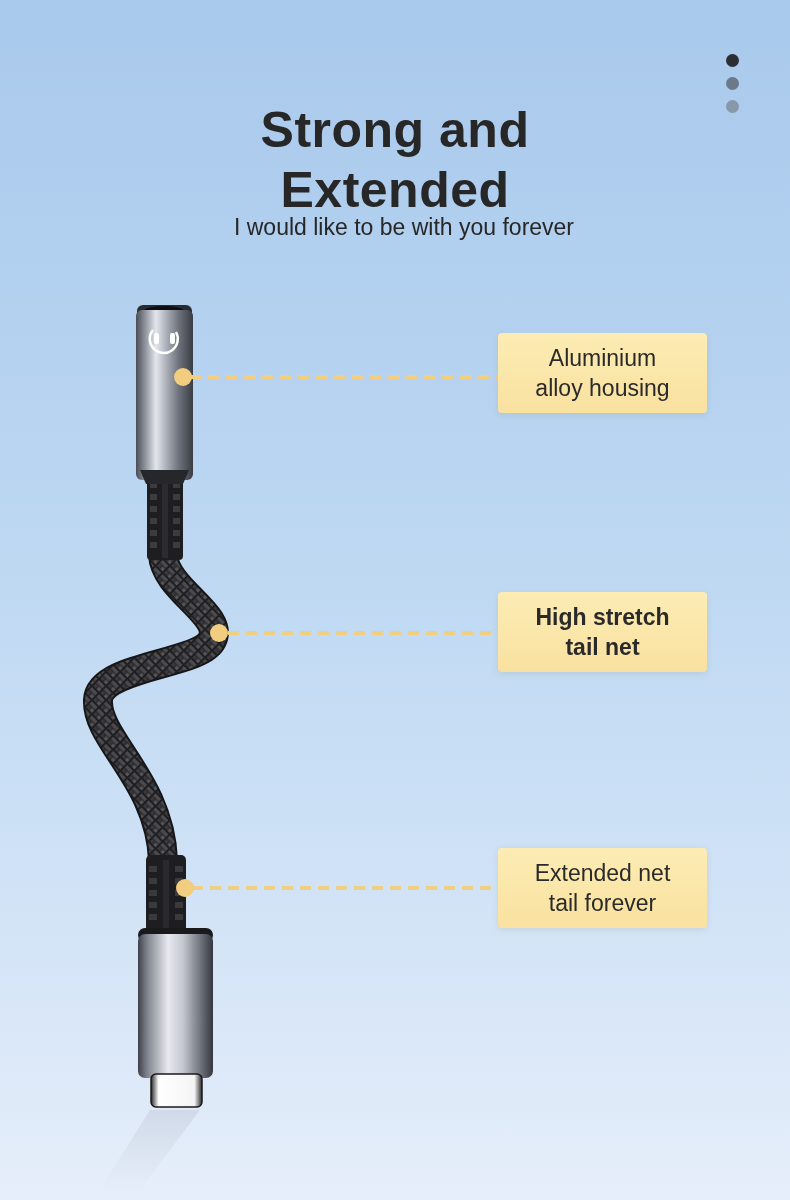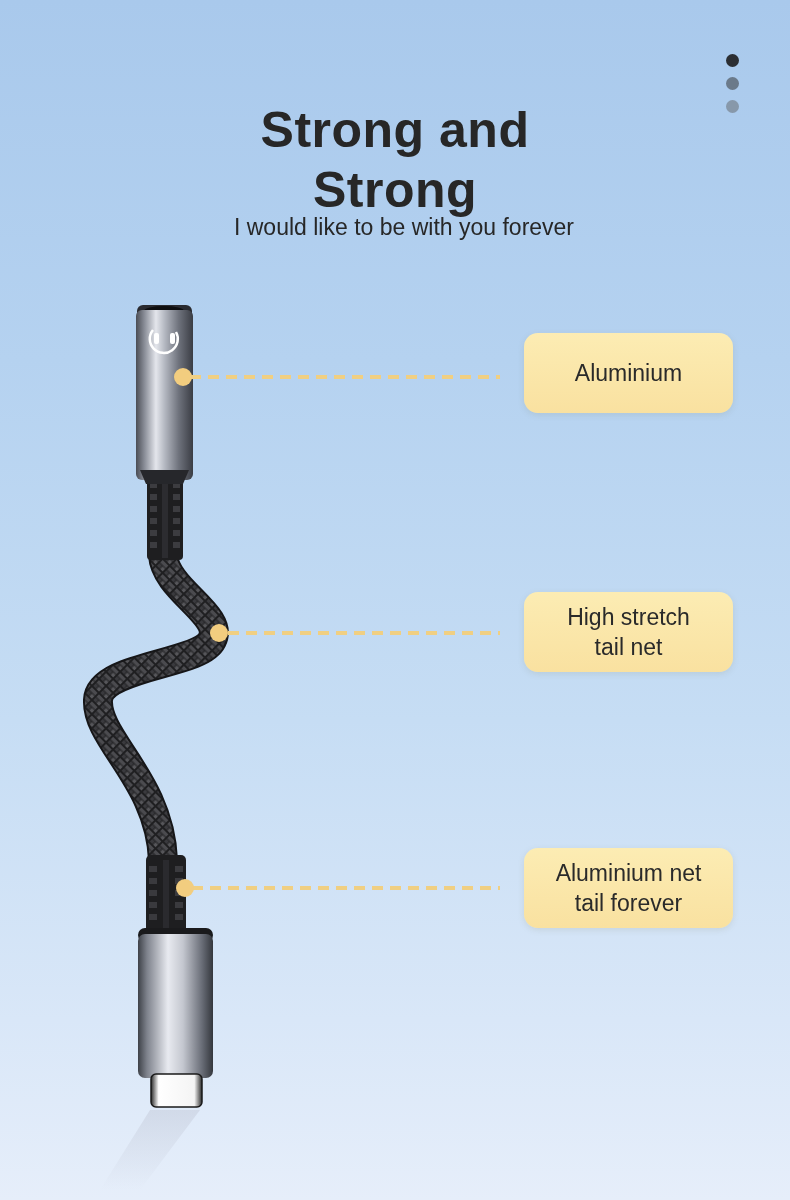--- a/index.html
+++ b/index.html
@@ -25,35 +25,35 @@
   .callout-line {
     position: absolute; height: 4px;
     background-image: linear-gradient(90deg, #f0cf82 60%, transparent 60%);
     background-size: 18px 4px; background-repeat: repeat-x;
   }
   .callout-dot {
     position: absolute; width: 18px; height: 18px; border-radius: 50%;
     background: #f2cd7f;
   }
   .callout-box {
-    position: absolute; left: 524px; width: 209px; height: 80px;
-    border-radius: 14px;
+    position: absolute; left: 498px; width: 209px; height: 80px;
+    border-radius: 4px;
     background: linear-gradient(180deg, #fcecb3 0%, #f9e1a0 100%);
     box-shadow: 0 2px 6px rgba(120,120,80,0.15);
     display: flex; flex-direction: column; align-items: center; justify-content: center;
     font-size: 23px; line-height: 30px; color: #2a2a2a; text-align: center;
   }
   svg.product { position: absolute; left: 0; top: 0; }
 </style>
 </head>
 <body>
 
 <div class="title">
   <span>Strong and</span>
-  <span>Strong</span>
+  <span>Extended</span>
 </div>
 <div class="subtitle">I would like to be with you forever</div>
 
 <div class="pager">
   <div class="dot" style="background:#2b2e33"></div>
   <div class="dot" style="background:#6b7a8a"></div>
   <div class="dot" style="background:#8798aa"></div>
 </div>
 
 <svg class="product" width="790" height="1200">
@@ -146,27 +146,28 @@
     <rect x="138" y="928" width="75" height="14" rx="7" fill="#1a1a1c"></rect>
     <rect x="138" y="934" width="75" height="144" rx="7" fill="url(#metal2)"></rect>
     <rect x="151" y="1074" width="51" height="33" rx="5" fill="url(#plug)" stroke="#1a1a1a" stroke-width="1.5"></rect>
   </g>
 </svg>
 
 <div class="callout-line" style="left:190px; top:375px; width:310px;"></div>
 <div class="callout-dot" style="left:174px; top:368px;"></div>
 <div class="callout-box" style="top:333px;">
   <span>Aluminium</span>
+  <span>alloy housing</span>
 </div>
 
 <div class="callout-line" style="left:228px; top:631px; width:272px;"></div>
 <div class="callout-dot" style="left:210px; top:624px;"></div>
-<div class="callout-box" style="top:592px;">
+<div class="callout-box" style="top:592px;font-weight:bold;">
   <span>High stretch</span>
   <span>tail net</span>
 </div>
 
 <div class="callout-line" style="left:192px; top:886px; width:308px;"></div>
 <div class="callout-dot" style="left:176px; top:879px;"></div>
 <div class="callout-box" style="top:848px;">
-  <span>Aluminium net</span>
+  <span>Extended net</span>
   <span>tail forever</span>
 </div>
 
 </body></html>

